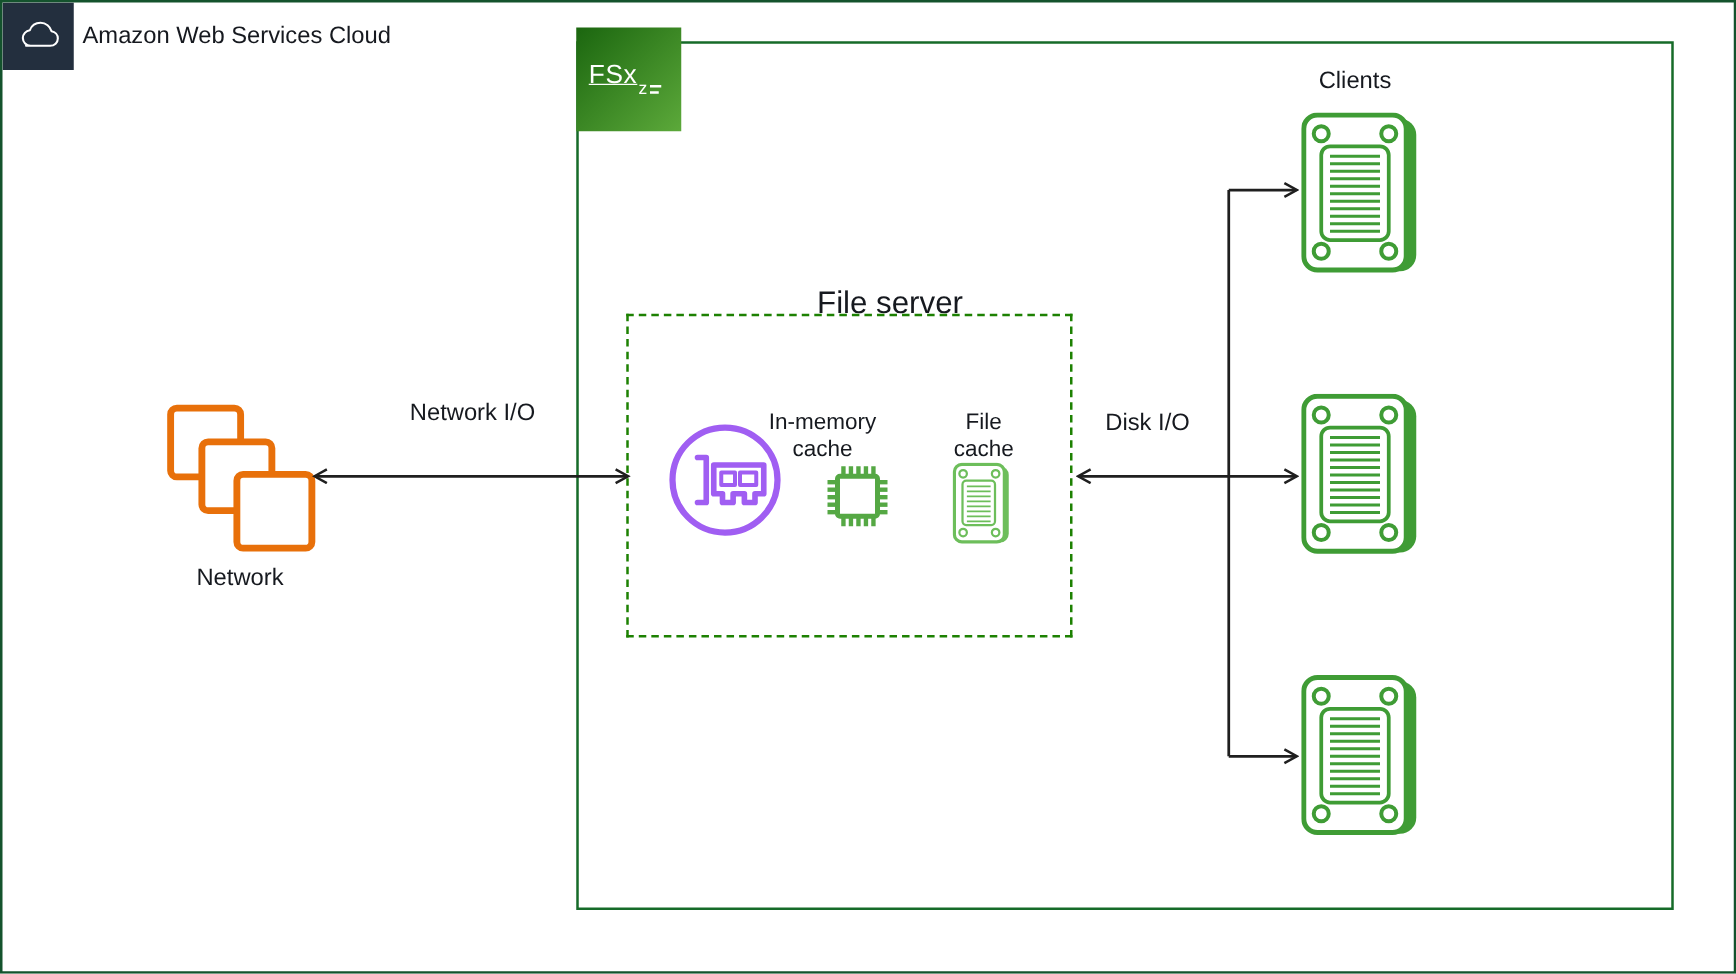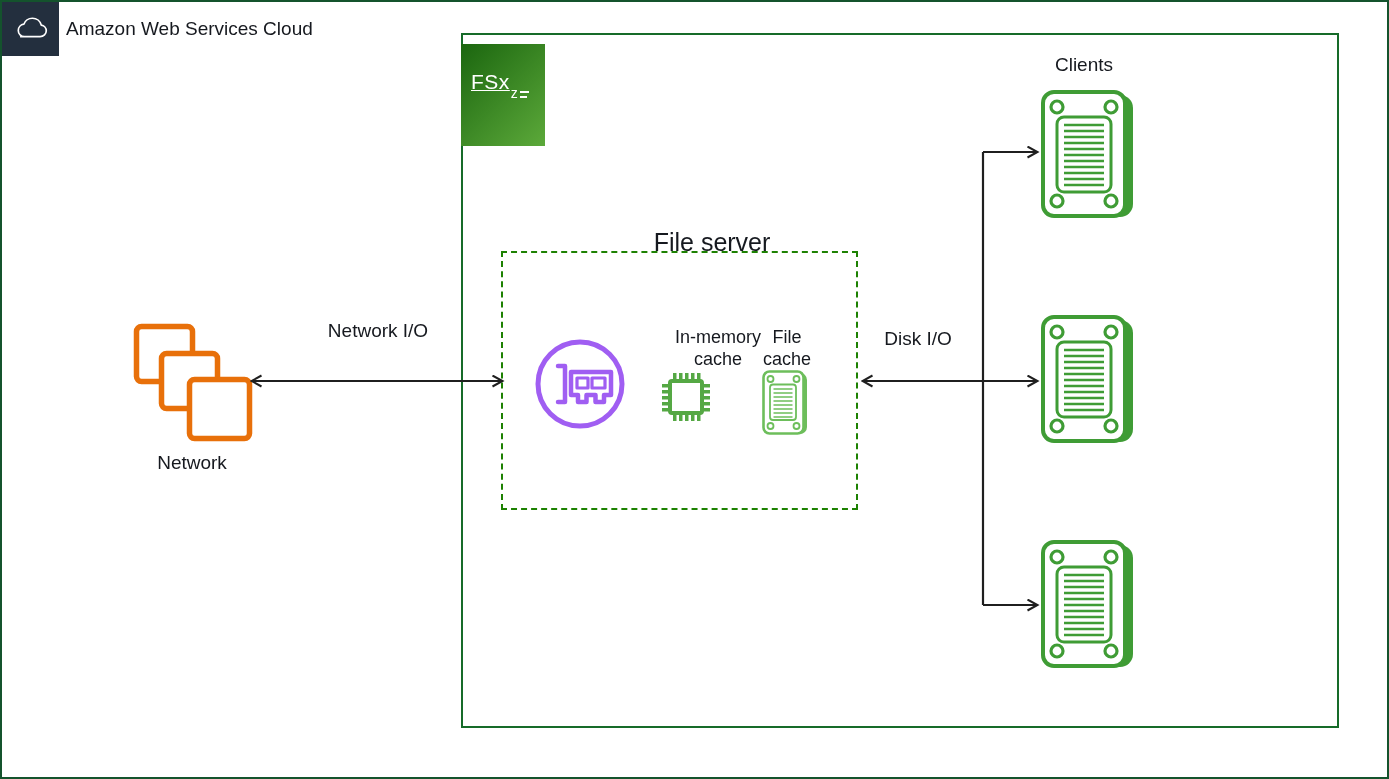--- a/index.html
+++ b/index.html
@@ -26,38 +26,38 @@
   .lbl{color:var(--ink);text-align:center;white-space:nowrap;}
 
   
   .aws-badge{left:0;top:0;width:57px;height:54px;background:var(--aws-dark);
     display:flex;align-items:center;justify-content:center;}
   .title{left:64px;top:15px;font-size:19px;line-height:24px;}
 
   
   .fsx-box{left:459px;top:31px;width:878px;height:695px;box-sizing:border-box;
     border:2px solid var(--group-border-green);}
-  .fsx-badge{left:459px;top:42px;width:84px;height:102px;box-sizing:border-box;
+  .fsx-badge{left:459px;top:20px;width:84px;height:83px;box-sizing:border-box;
     background:linear-gradient(135deg,var(--fsx-grad-a) 0%,var(--fsx-grad-b) 100%);
     color:#fff;padding:26px 0 0 10px;text-decoration:underline;}
   .fsx-main{font-size:21px;letter-spacing:.5px;}
   .fsx-sub{font-size:14px;vertical-align:-9px;margin-left:1px;}
   .fsx-bars{display:inline-block;vertical-align:-9px;margin-left:2px;}
   .fsx-bars i{display:block;background:#fff;height:2px;}
   .fsx-bars i:first-child{width:9px;margin-bottom:3px;}
   .fsx-bars i:last-child{width:7px;}
 
   
   .volumes-label{left:1012px;top:52px;width:140px;font-size:19px;}
   .fileserver-label{left:630px;top:226px;width:160px;font-size:25px;}
   .clients-label{left:128px;top:450px;width:124px;font-size:19px;}
   .netio-label{left:294px;top:318px;width:164px;font-size:19px;}
   .diskio-label{left:844px;top:326px;width:144px;font-size:19px;}
   .cache-label{font-size:18px;line-height:22px;}
-  .inmem-label{left:644px;top:324px;width:144px;}
+  .inmem-label{left:584px;top:324px;width:144px;}
   .nvme-label{left:715px;top:324px;width:140px;}
 
   
   .fileserver-box{left:499px;top:249px;width:357px;height:259px;box-sizing:border-box;
     border:2px dashed var(--dashed-green);}
 
   
   .vol-svg{width:94px;height:130px;left:1039px;}
   .vol-1{top:88px;} .vol-2{top:313px;} .vol-3{top:538px;}
   .nic-svg{left:531px;top:335px;width:94px;height:94px;}

